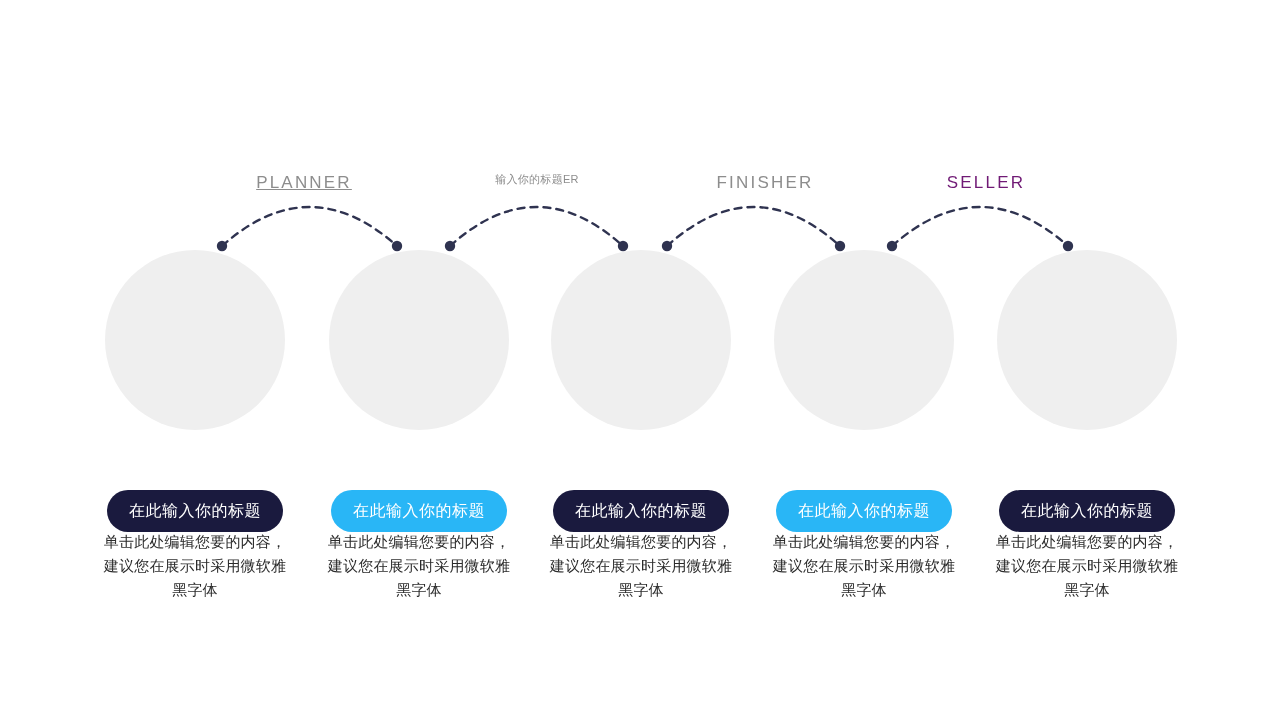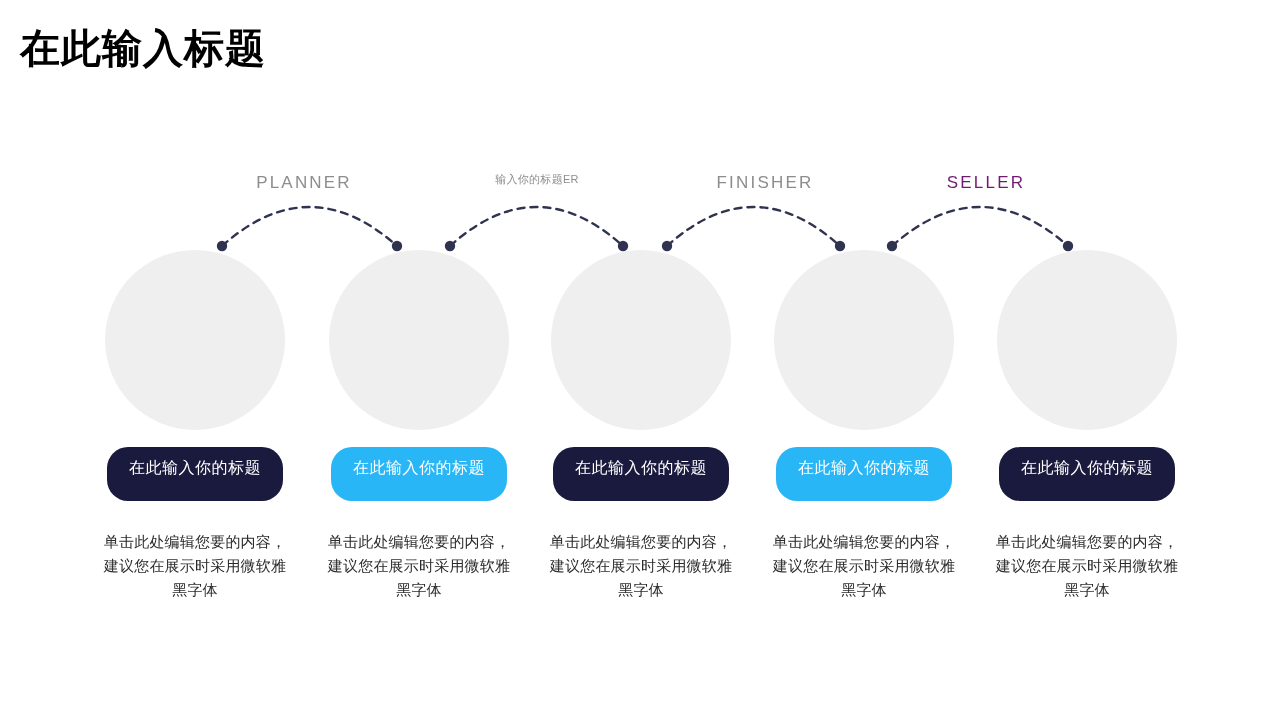--- a/index.html
+++ b/index.html
@@ -74,22 +74,22 @@
     border-radius: 50%;
     background: #efefef;
     transform: translateX(-50%);
     top: 250px;
   }
 
   
   .step-badge {
     position: absolute;
     transform: translateX(-50%);
-    top: 447px;
-    height: 54px;
+    top: 490px;
+    height: 42px;
     line-height: 42px;
     border-radius: 21px;
     color: #ffffff;
     font-size: 16px;
     text-align: center;
     padding: 0 22px;
     white-space: nowrap;
     box-sizing: border-box;
     letter-spacing: 0.5px;
   }
@@ -105,21 +105,20 @@
     color: #2b2b2b;
     text-align: center;
     letter-spacing: 0.2px;
   }
 </style>
 </head>
 <body style="background: rgb(255, 255, 255);">
 
 <div id="slide">
 
-  <div id="page-title">在此输入标题</div>
 
   <div id="circles-layer">
       <div class="step-circle" style="left: 195px; background: rgb(239, 239, 239);"></div>
       <div class="step-circle" style="left: 419px; background: rgb(239, 239, 239);"></div>
       <div class="step-circle" style="left: 641px; background: rgb(239, 239, 239);"></div>
       <div class="step-circle" style="left: 864px; background: rgb(239, 239, 239);"></div>
       <div class="step-circle" style="left: 1087px; background: rgb(239, 239, 239);"></div>
     </div>
 
   <svg id="connector-layer" viewBox="0 0 1280 720" xmlns="http://www.w3.org/2000/svg">
@@ -131,21 +130,21 @@
       <circle cx="623" cy="246" r="5.2" fill="#2f3350"></circle>
       <path d="M 667 246 Q 753.5 168 840 246" fill="none" stroke="#2f3350" stroke-width="2.4" stroke-dasharray="7 6" stroke-linecap="round"></path>
       <circle cx="667" cy="246" r="5.2" fill="#2f3350"></circle>
       <circle cx="840" cy="246" r="5.2" fill="#2f3350"></circle>
       <path d="M 892 246 Q 980 168 1068 246" fill="none" stroke="#2f3350" stroke-width="2.4" stroke-dasharray="7 6" stroke-linecap="round"></path>
       <circle cx="892" cy="246" r="5.2" fill="#2f3350"></circle>
       <circle cx="1068" cy="246" r="5.2" fill="#2f3350"></circle>
     </svg>
 
   <div id="labels-layer">
-      <div class="arc-label latin" style="left: 304px; color: rgb(141, 141, 141);">PLANNER</div>
+      <div class="arc-label latin" style="left: 304px; color: rgb(141, 141, 141); text-decoration: underline;">PLANNER</div>
       <div class="arc-label cjk" style="left: 537px; color: rgb(141, 141, 141);">输入你的标题ER</div>
       <div class="arc-label latin" style="left: 757px; color: rgb(141, 141, 141); margin-left: 8px;">FINISHER</div>
       <div class="arc-label latin" style="left: 986px; color: #701a75;">SELLER</div>
     </div>
 
   <div id="badges-layer">
       <div class="step-badge" style="left: 195px; background: rgb(26, 26, 62);">在此输入你的标题</div>
       <div class="step-badge" style="left: 419px; background: rgb(41, 182, 246);">在此输入你的标题</div>
       <div class="step-badge" style="left: 641px; background: rgb(26, 26, 62);">在此输入你的标题</div>
       <div class="step-badge" style="left: 864px; background: rgb(41, 182, 246);">在此输入你的标题</div>

